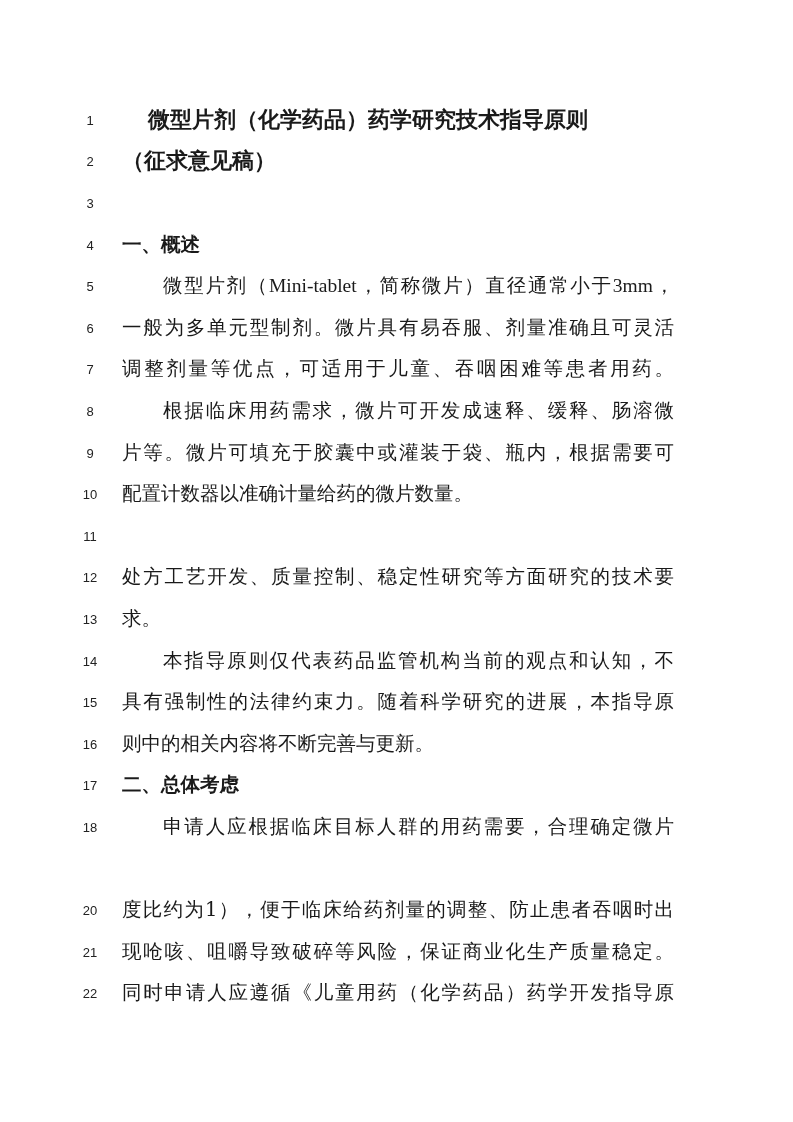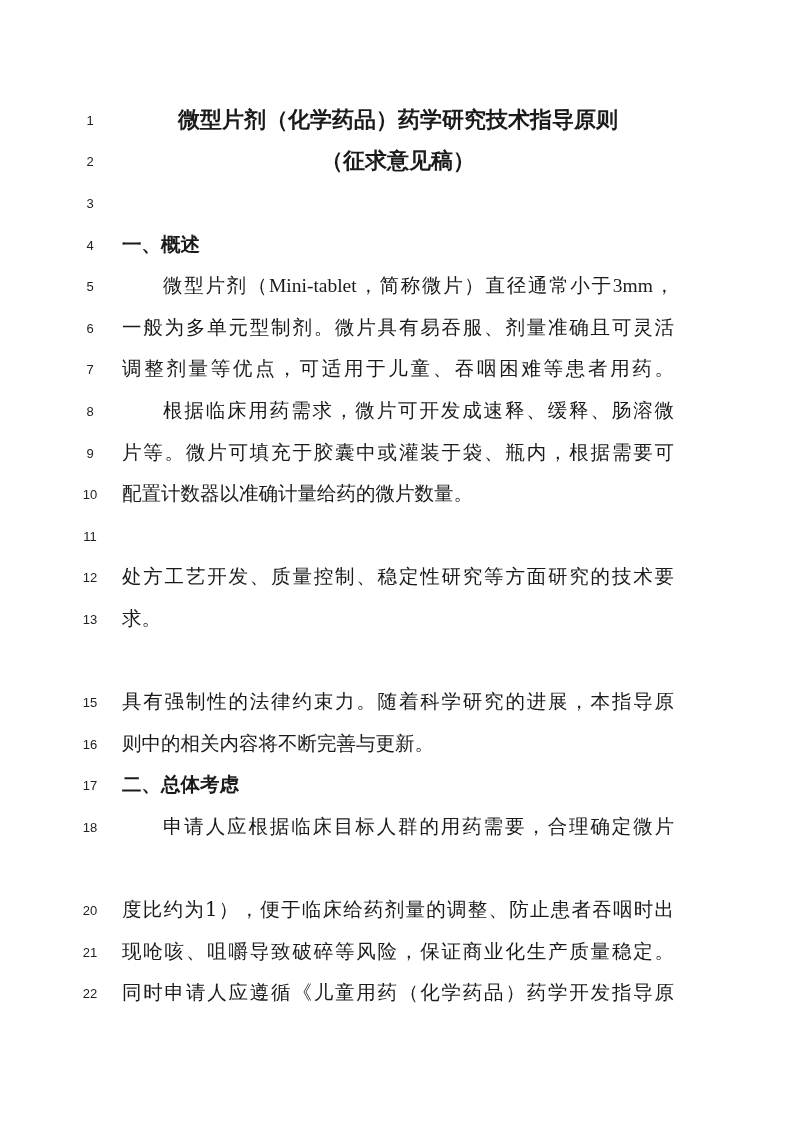--- a/index.html
+++ b/index.html
@@ -57,21 +57,20 @@
     }
     .txt.indent {
       left: 163px;
       width: 511px;
       font-family: Liberation Serif, serif;
     }
     .title {
       position: absolute;
       left: 122px;
       width: 552px;
-      text-align: center;
       top: 50%;
       transform: translateY(-50%);
       font-family: "DejaVu Sans", "Liberation Sans", sans-serif;
       font-weight: bold;
       font-size: 22px;
       line-height: 1;
       white-space: nowrap;
     }
     .title.t1 { left: 148px; width: 500px; }
     .heading {
@@ -147,20 +146,24 @@
   <div class="line" style="top:556.6px">
     <span class="ln">12</span>
     <span class="txt">处方工艺开发、质量控制、稳定性研究等方面研究的技术要</span>
   </div>
 
   <div class="line" style="top:598.2px">
     <span class="ln">13</span>
     <span class="txt last">求。</span>
   </div>
 
+  <div class="line" style="top:639.8px">
+    <span class="ln">14</span>
+    <span class="txt indent">本指导原则仅代表药品监管机构当前的观点和认知，不</span>
+  </div>
 
   <div class="line" style="top:681.4px">
     <span class="ln">15</span>
     <span class="txt">具有强制性的法律约束力。随着科学研究的进展，本指导原</span>
   </div>
 
   <div class="line" style="top:723px">
     <span class="ln">16</span>
     <span class="txt last">则中的相关内容将不断完善与更新。</span>
   </div>

